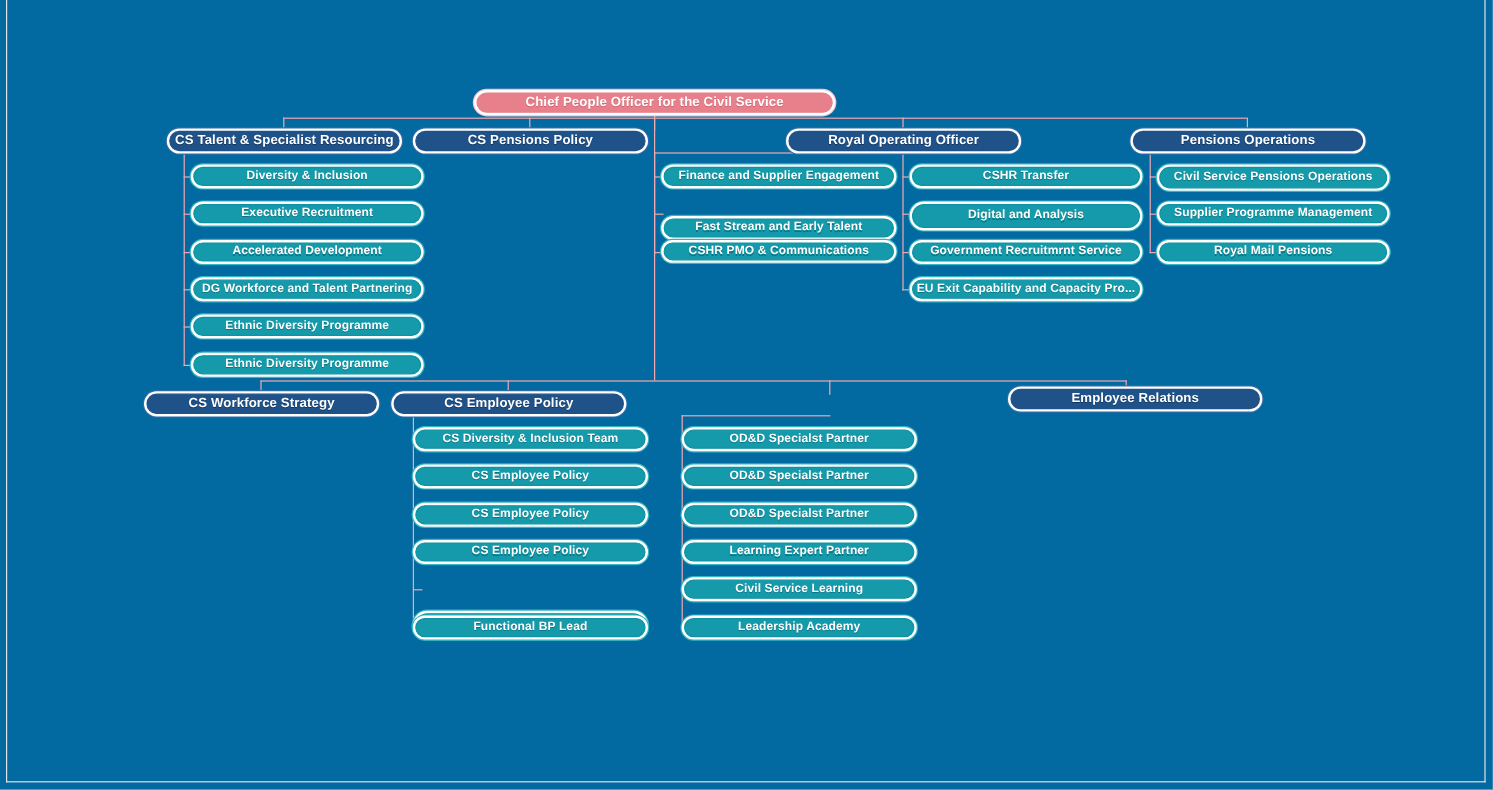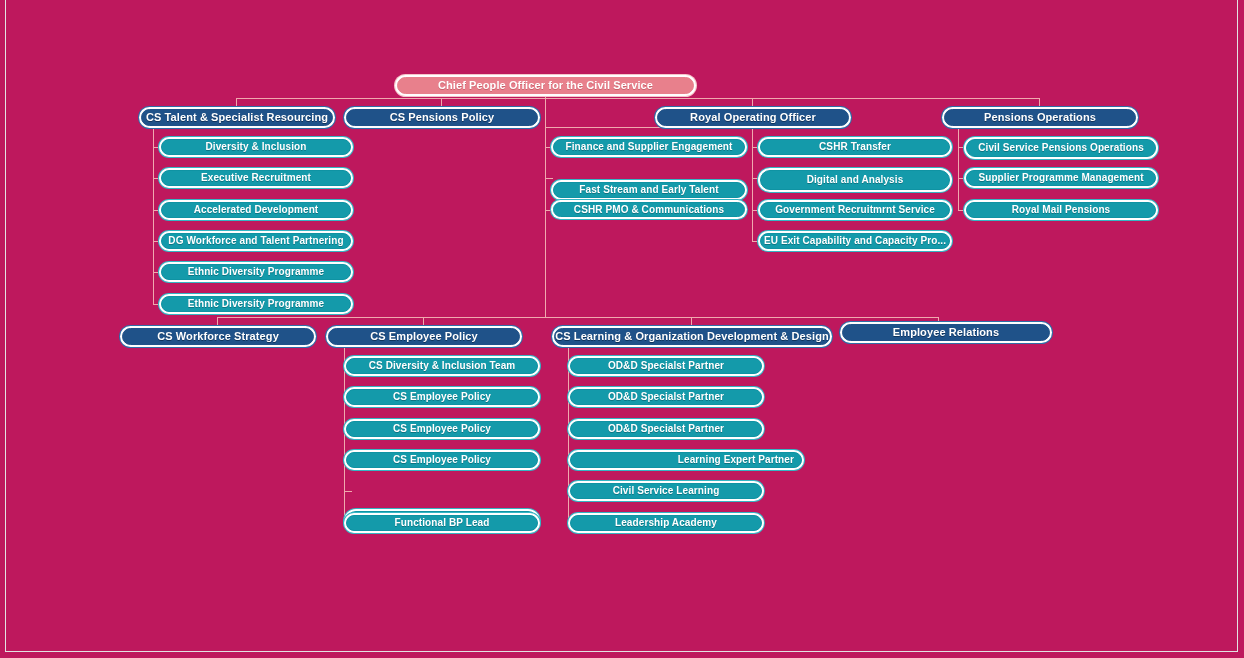--- a/index.html
+++ b/index.html
@@ -13,21 +13,21 @@
     height: 658px;
     overflow: hidden;
     font-family: "Liberation Sans", sans-serif;
   }
 
   #page {
     position: absolute;
     left: 0; top: 0;
     width: 1244px;
     height: 658px;
-    background: #be185d;
+    background: #0369a1;
   }
 
   
   #page-frame {
     position: absolute;
     left: 5px;
     top: 0px;
     width: 1233px;
     height: 652px;
     border: 1px solid #e2e2e2;
@@ -239,23 +239,20 @@
     <div class="node team" style="left:966px; top:202px; width:190px; height:16px;">
       <span class="label">Royal Mail Pensions</span>
     </div>
 
     <div class="node division" style="left:122px; top:328px; width:192px; height:17px;">
       <span class="label">CS Workforce Strategy</span>
     </div>
     <div class="node division" style="left:328px; top:328px; width:192px; height:17px;">
       <span class="label">CS Employee Policy</span>
     </div>
-    <div class="node division" style="left:554px; top:328px; width:276px; height:17px;">
-      <span class="label">CS Learning &amp; Organization Development &amp; Design</span>
-    </div>
     <div class="node division" style="left:842px; top:324px; width:208px; height:17px;">
       <span class="label">Employee Relations</span>
     </div>
 
     <div class="node team" style="left:346px; top:358px; width:192px; height:16px;">
       <span class="label">CS Diversity &amp; Inclusion Team</span>
     </div>
     <div class="node team" style="left:346px; top:389px; width:192px; height:16px;">
       <span class="label">CS Employee Policy</span>
     </div>
@@ -274,21 +271,21 @@
 
     <div class="node team" style="left:570px; top:358px; width:192px; height:16px;">
       <span class="label">OD&amp;D Specialst Partner</span>
     </div>
     <div class="node team" style="left:570px; top:389px; width:192px; height:16px;">
       <span class="label">OD&amp;D Specialst Partner</span>
     </div>
     <div class="node team" style="left:570px; top:421px; width:192px; height:16px;">
       <span class="label">OD&amp;D Specialst Partner</span>
     </div>
-    <div class="node team" style="left:570px; top:452px; width:232px; height:16px;justify-content:flex-end;">
+    <div class="node team" style="left:570px; top:452px; width:192px; height:16px;">
       <span class="label">Learning Expert Partner</span>
     </div>
     <div class="node team" style="left:570px; top:483px; width:192px; height:16px;">
       <span class="label">Civil Service Learning</span>
     </div>
     <div class="node team" style="left:570px; top:515px; width:192px; height:16px;">
       <span class="label">Leadership Academy</span>
     </div>
 
   </div>

